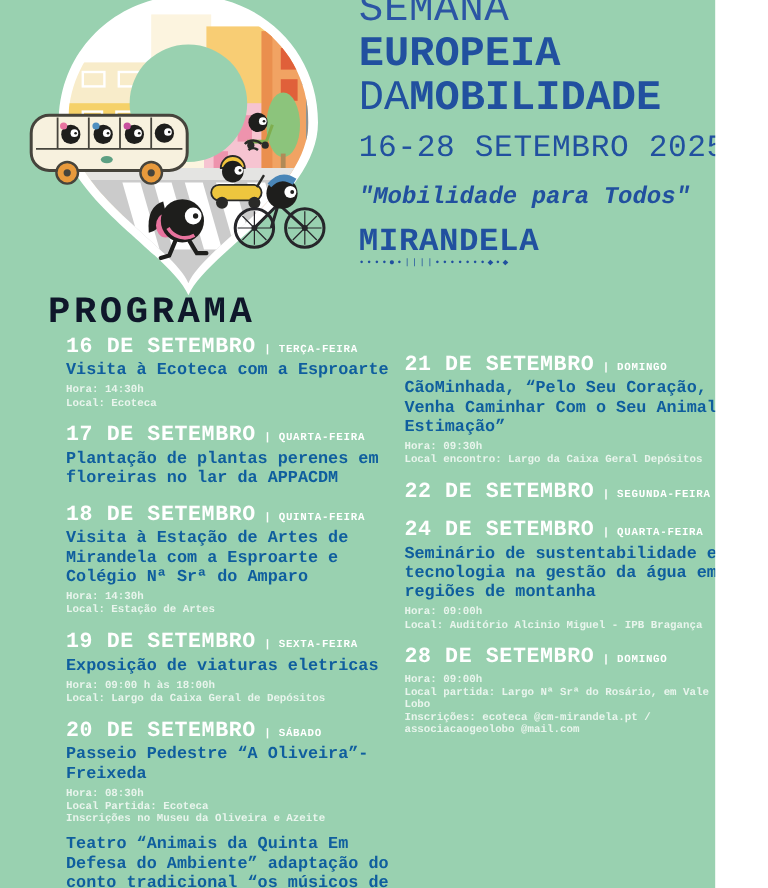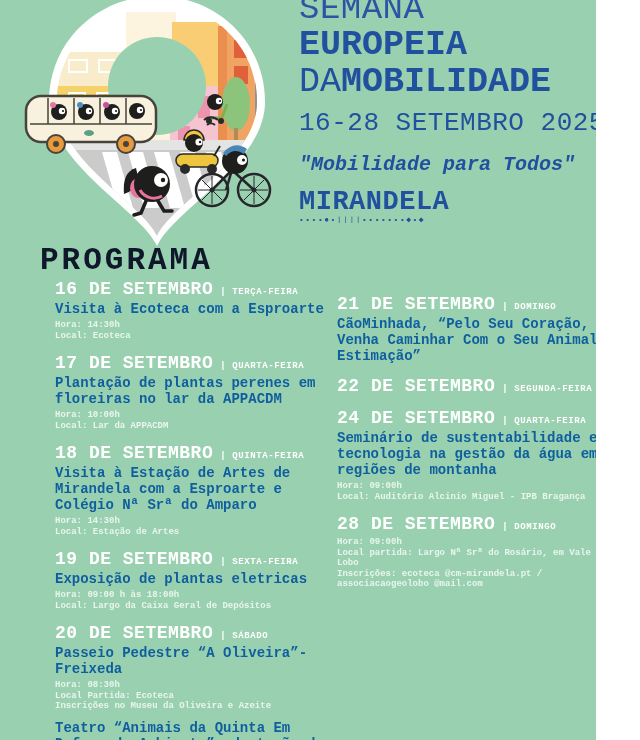--- a/index.html
+++ b/index.html
@@ -194,40 +194,36 @@
             <div class="event-details">
               <div class="event-detail">Hora: 14:30h</div>
               <div class="event-detail">Local: Ecoteca</div>
             </div>
           </div>
         </div>
         <div class="entry">
           <div class="date-row"><span class="date">17 DE SETEMBRO</span><span class="day">| QUARTA-FEIRA</span></div>
           <div class="event">
             <div class="event-title">Plantação de plantas perenes em floreiras no lar da APPACDM</div>
-            <div class="event-details">
-              <div class="event-detail">Hora: 10:00h</div>
-              <div class="event-detail">Local: Lar da APPACDM</div>
-            </div>
           </div>
         </div>
         <div class="entry">
           <div class="date-row"><span class="date">18 DE SETEMBRO</span><span class="day">| QUINTA-FEIRA</span></div>
           <div class="event">
             <div class="event-title">Visita à Estação de Artes de Mirandela com a Esproarte e Colégio Nª Srª do Amparo</div>
             <div class="event-details">
               <div class="event-detail">Hora: 14:30h</div>
               <div class="event-detail">Local: Estação de Artes</div>
             </div>
           </div>
         </div>
         <div class="entry">
           <div class="date-row"><span class="date">19 DE SETEMBRO</span><span class="day">| SEXTA-FEIRA</span></div>
           <div class="event">
-            <div class="event-title">Exposição de plantas eletricas</div>
+            <div class="event-title">Exposição de viaturas eletricas</div>
             <div class="event-details">
               <div class="event-detail">Hora: 09:00 h às 18:00h</div>
               <div class="event-detail">Local: Largo da Caixa Geral de Depósitos</div>
             </div>
           </div>
         </div>
         <div class="entry">
           <div class="date-row"><span class="date">20 DE SETEMBRO</span><span class="day">| SÁBADO</span></div>
           <div class="event">
             <div class="event-title">Passeio Pedestre “A Oliveira”- Freixeda</div>
@@ -240,20 +236,24 @@
           <div class="event">
             <div class="event-title">Teatro “Animais da Quinta Em Defesa do Ambiente” adaptação do conto tradicional “os músicos de Breman” dos irmãos GRIMM</div>
           </div>
         </div>
       </div>
     <div class="col col-right" id="col-right">
         <div class="entry">
           <div class="date-row"><span class="date">21 DE SETEMBRO</span><span class="day">| DOMINGO</span></div>
           <div class="event">
             <div class="event-title">CãoMinhada, “Pelo Seu Coração,  Venha Caminhar Com o Seu Animal de Estimação”</div>
+            <div class="event-details">
+              <div class="event-detail">Hora: 09:30h</div>
+              <div class="event-detail">Local encontro: Largo da Caixa Geral Depósitos</div>
+            </div>
           </div>
         </div>
         <div class="entry">
           <div class="date-row"><span class="date">22 DE SETEMBRO</span><span class="day">| SEGUNDA-FEIRA</span></div>
         </div>
         <div class="entry">
           <div class="date-row"><span class="date">24 DE SETEMBRO</span><span class="day">| QUARTA-FEIRA</span></div>
           <div class="event">
             <div class="event-title">Seminário de sustentabilidade e tecnologia na gestão da água em regiões de montanha</div>
             <div class="event-details">

